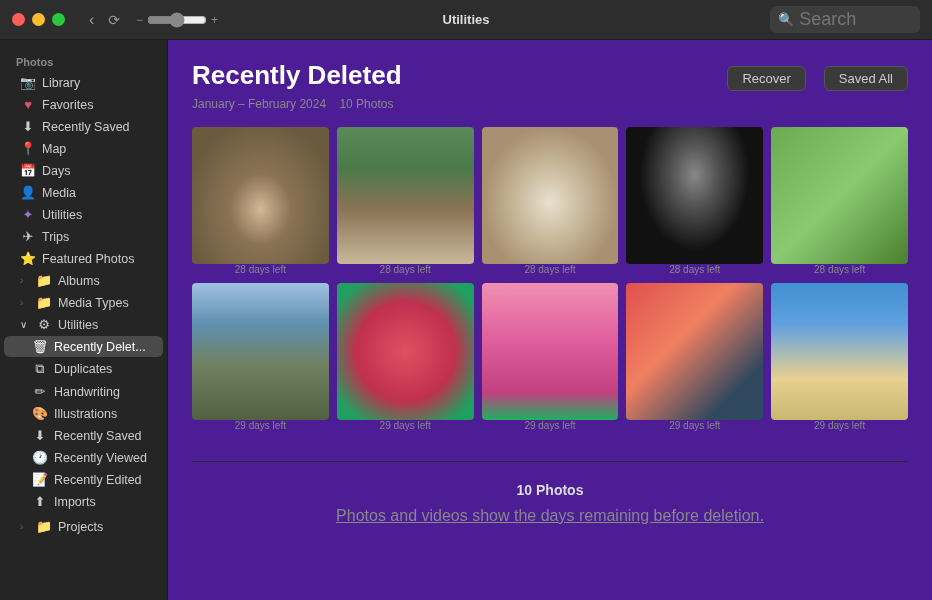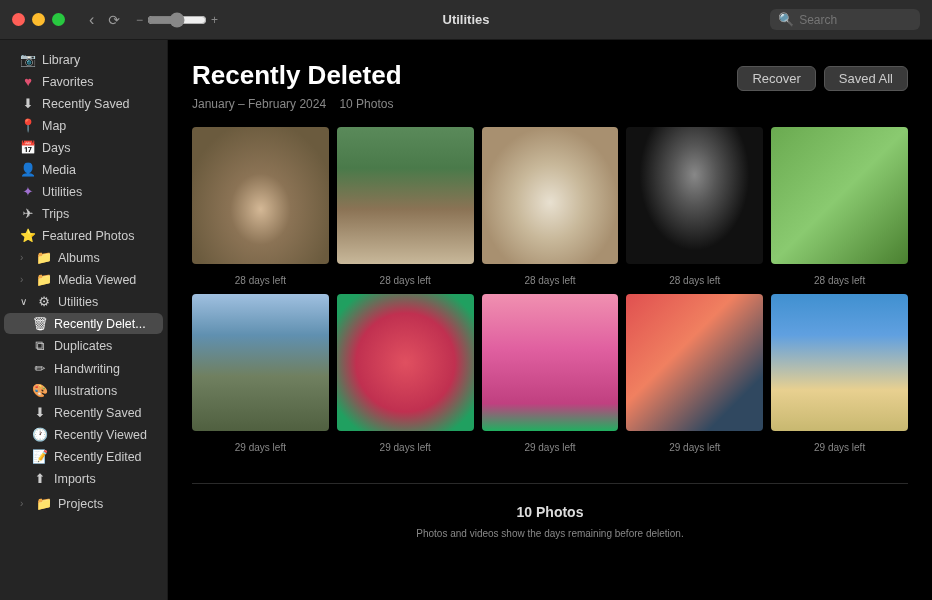--- a/index.html
+++ b/index.html
@@ -86,21 +86,21 @@
       padding: 3px 8px;
       gap: 5px;
       color: #888;
       font-size: 13px;
       width: 150px;
     }
     .titlebar-search input {
       background: none;
       border: none;
       color: #ccc;
-      font-size: 12px;
+      font-size: 18px;
       outline: none;
       width: 100%;
     }
 
     
     .main-layout {
       display: flex;
       flex: 1;
       overflow: hidden;
     }
@@ -148,21 +148,21 @@
     .sidebar-item .icon {
       font-size: 13px;
       width: 16px;
       text-align: center;
       flex-shrink: 0;
     }
 
     
     .content {
       flex: 1;
-      background: #000000;
+      background: #4c1d95;
       overflow-y: auto;
       padding: 20px 24px;
       position: relative;
     }
     .content::-webkit-scrollbar { width: 6px; }
     .content::-webkit-scrollbar-thumb { background: #555; border-radius: 3px; }
 
     .content-header {
       display: flex;
       align-items: flex-start;
@@ -180,20 +180,21 @@
       margin-top: 6px;
     }
     .action-btn {
       background: #3a3a3a;
       border: 1px solid #555;
       color: #ccc;
       border-radius: 6px;
       padding: 4px 14px;
       font-size: 13px;
       cursor: pointer;
+      margin-left: 10px;
     }
 
     .content-subtitle {
       color: #888;
       font-size: 12px;
       margin-bottom: 16px;
     }
 
     
     .photo-grid {
@@ -209,21 +210,21 @@
       width: 100%;
       aspect-ratio: 1 / 1;
       border-radius: 4px;
       overflow: hidden;
       background: #333;
     }
     .photo-label {
       color: #888;
       font-size: 10px;
       text-align: center;
-      margin-top: 11px;
+      margin-top: 0;
     }
 
     
     .photo-thumb .dog-fluffy {
       width: 100%;
       height: 100%;
       background:
         radial-gradient(ellipse 55% 65% at 50% 60%, #d4b896 0%, #8B7355 40%, #6B5B3E 100%);
     }
     .photo-thumb .dog-outdoor {
@@ -288,22 +289,23 @@
       border-top: 1px solid #2a2a2a;
     }
     .footer-count {
       color: #ddd;
       font-size: 14px;
       font-weight: 600;
       margin-bottom: 6px;
     }
     .footer-desc {
       color: #888;
-      font-size: 10px;
+      font-size: 16px;
       line-height: 1.5;
+      text-decoration: underline;
     }
   </style>
 </head>
 <body>
 
 <div class="titlebar">
   <div class="traffic-lights">
     <button class="tl-btn tl-close"></button>
     <button class="tl-btn tl-min"></button>
     <button class="tl-btn tl-max"></button>
@@ -320,20 +322,21 @@
   <span class="titlebar-title">Utilities</span>
   <div class="titlebar-search">
     <span>🔍</span>
     <input type="text" placeholder="Search" style="">
   </div>
 </div>
 
 <div class="main-layout">
 
   <div class="sidebar">
+    <div class="sidebar-section-header">Photos</div>
 
     <div class="sidebar-item">
       <span class="icon">📷</span>
       <span>Library</span>
     </div>
     <div class="sidebar-item">
       <span class="icon" style="color:#e05070;">♥</span>
       <span>Favorites</span>
     </div>
     <div class="sidebar-item">
@@ -367,21 +370,21 @@
       <span>Featured Photos</span>
     </div>
     <div class="sidebar-item">
       <span style="font-size:10px;color:#666;width:10px;">›</span>
       <span class="icon">📁</span>
       <span>Albums</span>
     </div>
     <div class="sidebar-item">
       <span style="font-size:10px;color:#666;width:10px;">›</span>
       <span class="icon">📁</span>
-      <span>Media Viewed</span>
+      <span>Media Types</span>
     </div>
     <div class="sidebar-item">
       <span style="font-size:10px;color:#ccc;width:10px;">∨</span>
       <span class="icon">⚙</span>
       <span>Utilities</span>
     </div>
 
     <div class="sidebar-item sub active">
       <span class="icon">🗑</span>
       <span>Recently Delet...</span>

